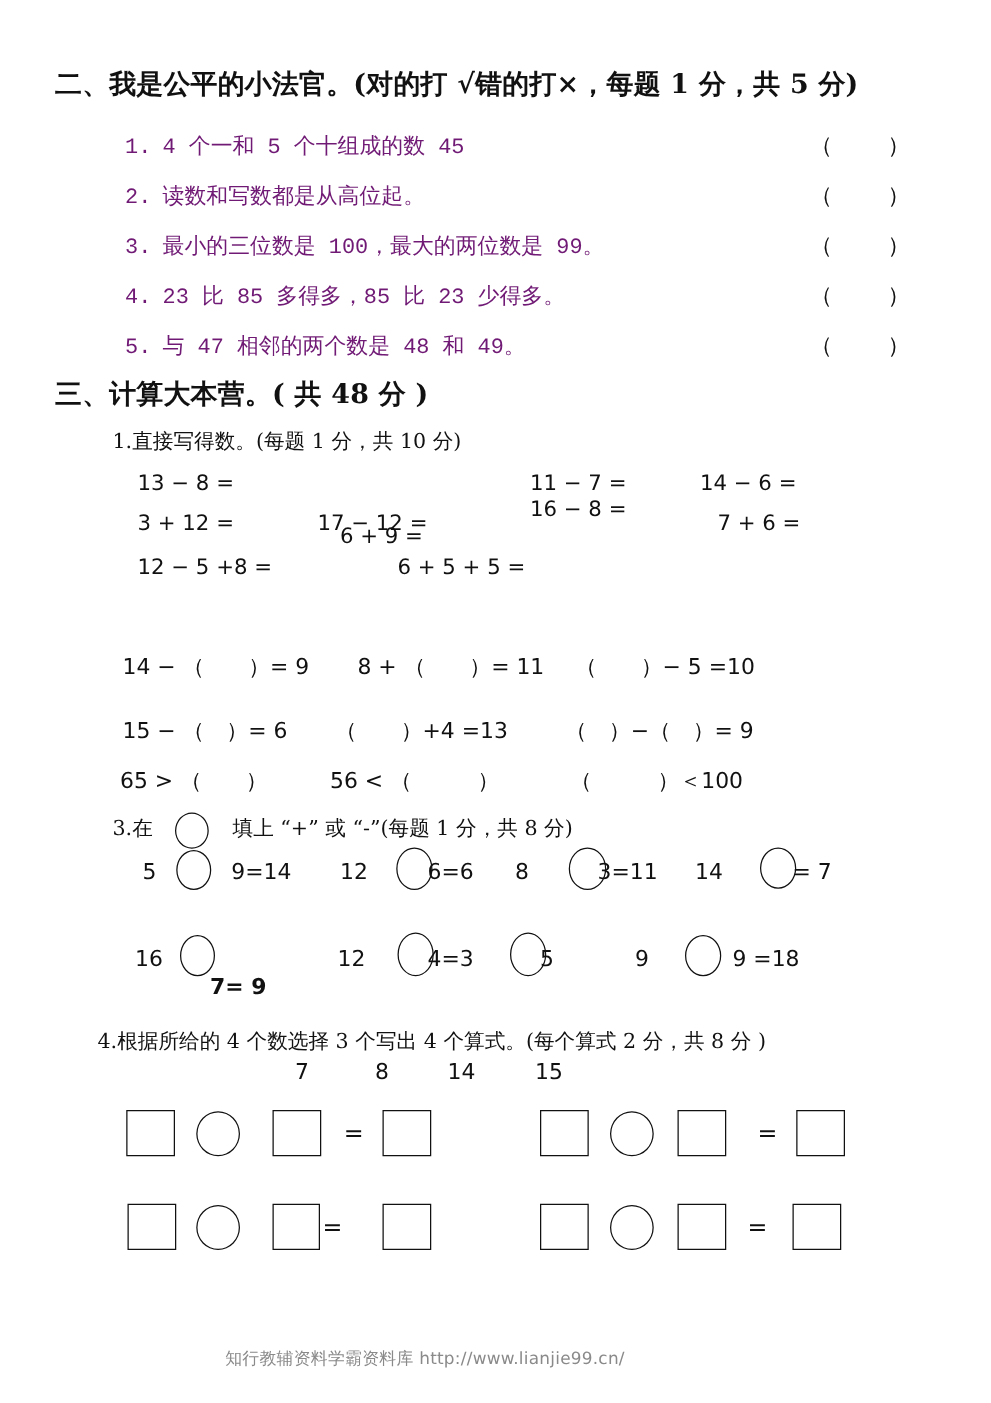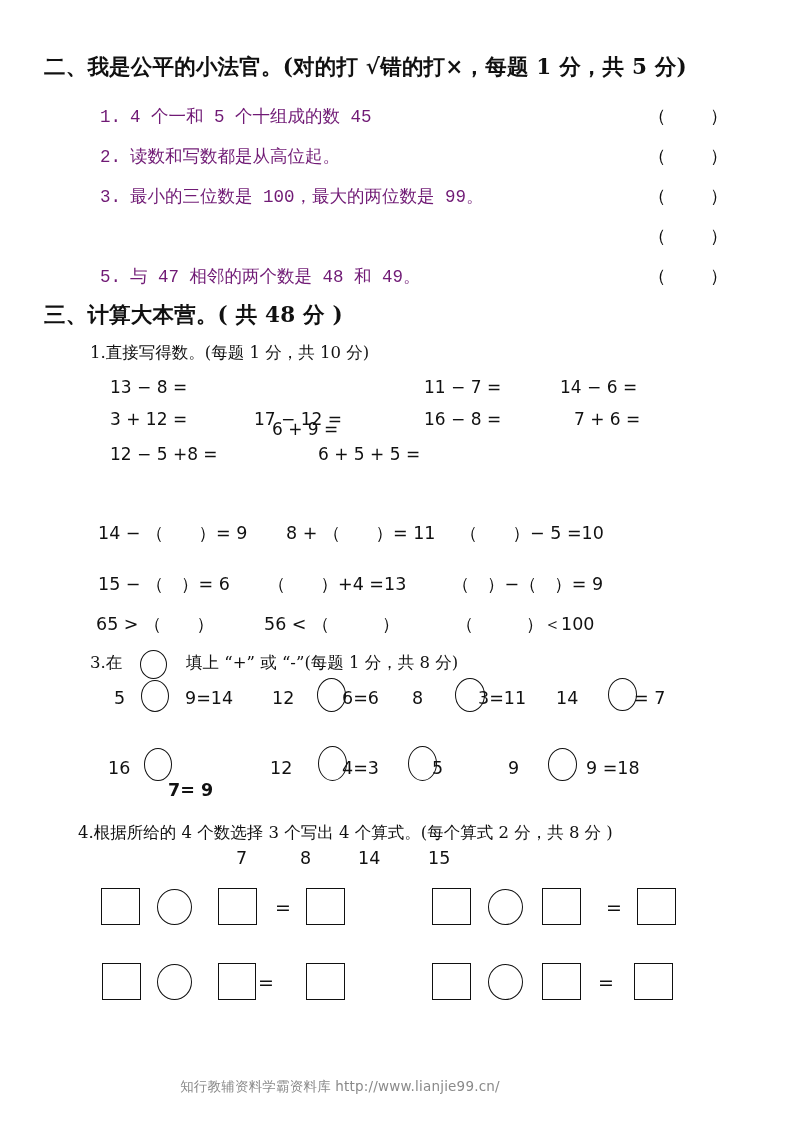--- a/index.html
+++ b/index.html
@@ -125,20 +125,23 @@
 
   <div class="abs judge-item" style="top:104px;">
     <span class="num">1.</span><span>4 个一和 5 个十组成的数 45</span>
   </div>
   <div class="abs judge-item" style="top:144px;">
     <span class="num">2.</span><span>读数和写数都是从高位起。</span>
   </div>
   <div class="abs judge-item" style="top:184px;">
     <span class="num">3.</span><span>最小的三位数是 100，最大的两位数是 99。</span>
   </div>
+  <div class="abs judge-item" style="top:224px;">
+    <span class="num">4.</span><span>23 比 85 多得多，85 比 23 少得多。</span>
+  </div>
   <div class="abs judge-item" style="top:264px;">
     <span class="num">5.</span><span>与 47 相邻的两个数是 48 和 49。</span>
   </div>
 
   <div class="abs judge-paren" style="top:104px;">
     <span>（</span><span class="gap"></span><span>）</span>
   </div>
   <div class="abs judge-paren" style="top:144px;">
     <span>（</span><span class="gap"></span><span>）</span>
   </div>
@@ -156,21 +159,21 @@
 
   <div class="abs sub-heading" style="left:90px; top:342px;">1.直接写得数。(每题 1 分，共 10 分)</div>
 
   <div class="abs expr" style="left:110px; top:377px;">13 − 8 =</div>
   <div class="abs expr" style="left:272px; top:377px;margin-top:42px;">6 + 9 =</div>
   <div class="abs expr" style="left:424px; top:377px;">11 − 7 =</div>
   <div class="abs expr" style="left:560px; top:377px;">14 − 6 =</div>
 
   <div class="abs expr" style="left:110px; top:409px;">3 + 12 =</div>
   <div class="abs expr" style="left:254px; top:409px;">17 − 12 =</div>
-  <div class="abs expr" style="left:424px; top:409px;">16 − 8 =</div>
+  <div class="abs expr" style="left:424px; top:398px;">16 − 8 =</div>
   <div class="abs expr" style="left:574px; top:409px;">7 + 6 =</div>
 
   <div class="abs expr" style="left:110px; top:444px;">12 − 5 +8 =</div>
   <div class="abs expr" style="left:318px; top:444px;">6 + 5 + 5 =</div>
 
 
   <div class="abs expr-lg" style="left:98px; top:521px;">14   − （　　）= 9</div>
   <div class="abs expr-lg" style="left:286px; top:521px;">8 +  （　　）= 11</div>
   <div class="abs expr-lg" style="left:460px; top:521px;">（　　）− 5 =10</div>
 

